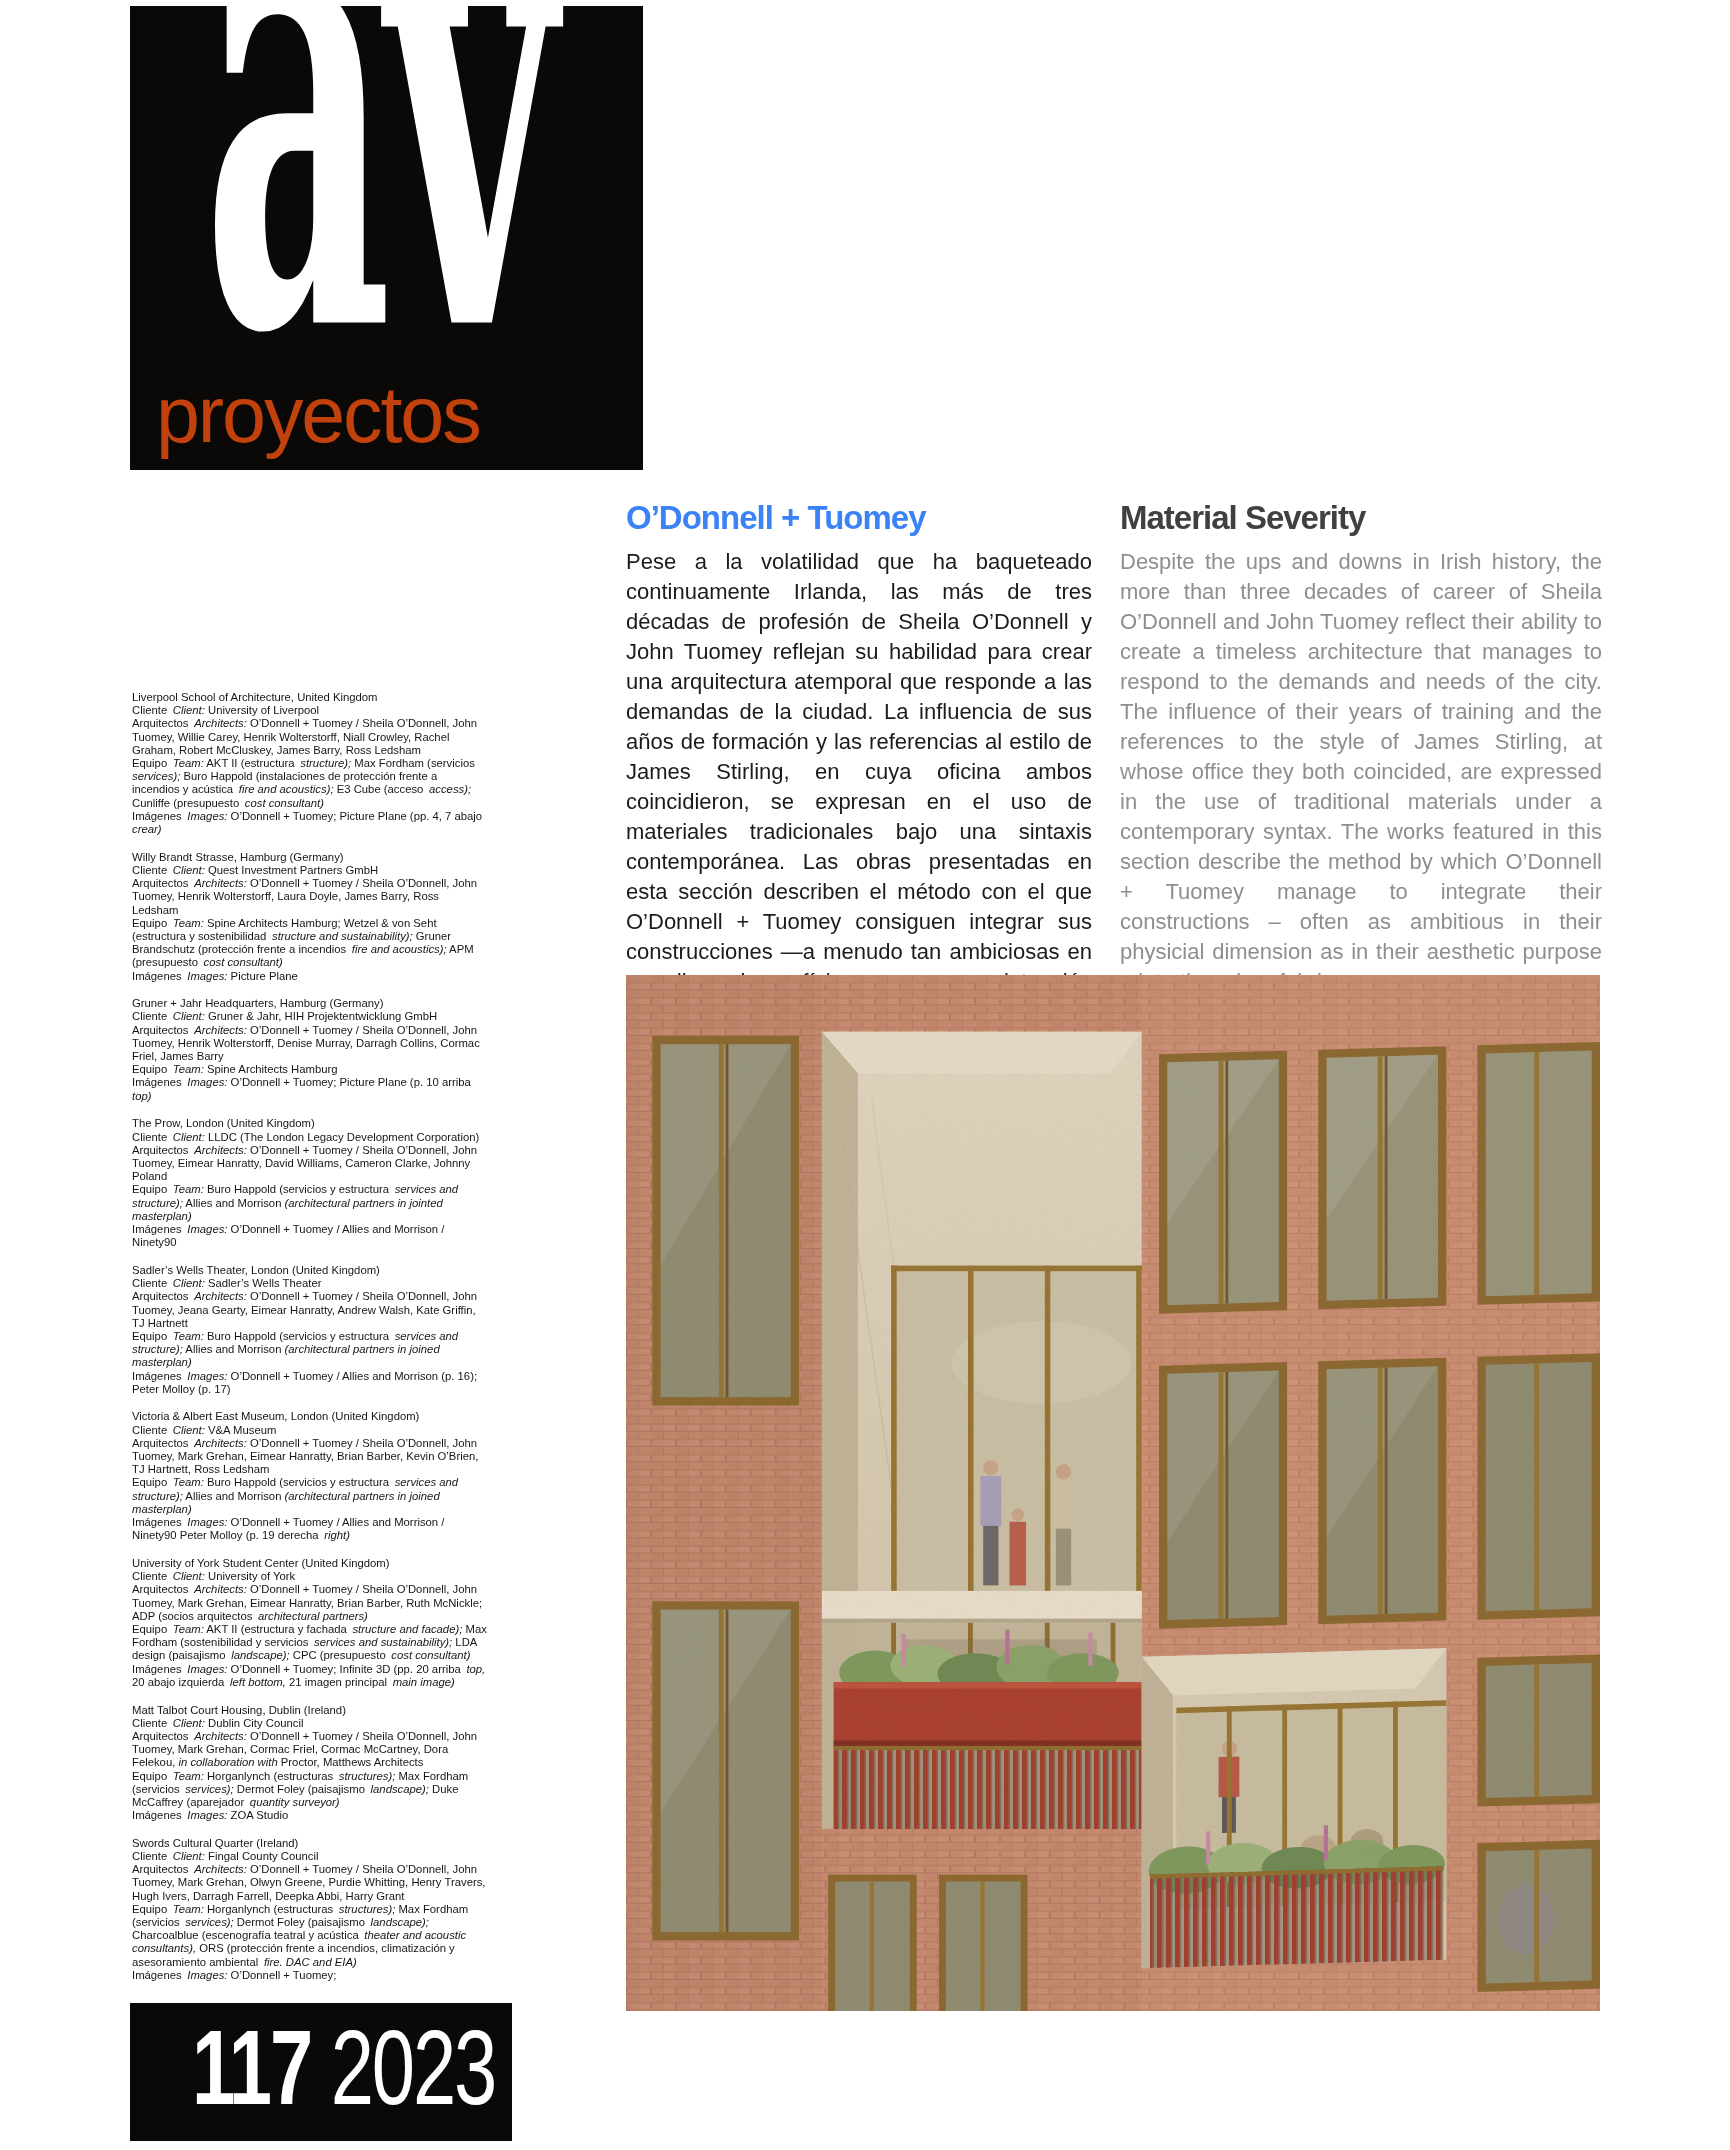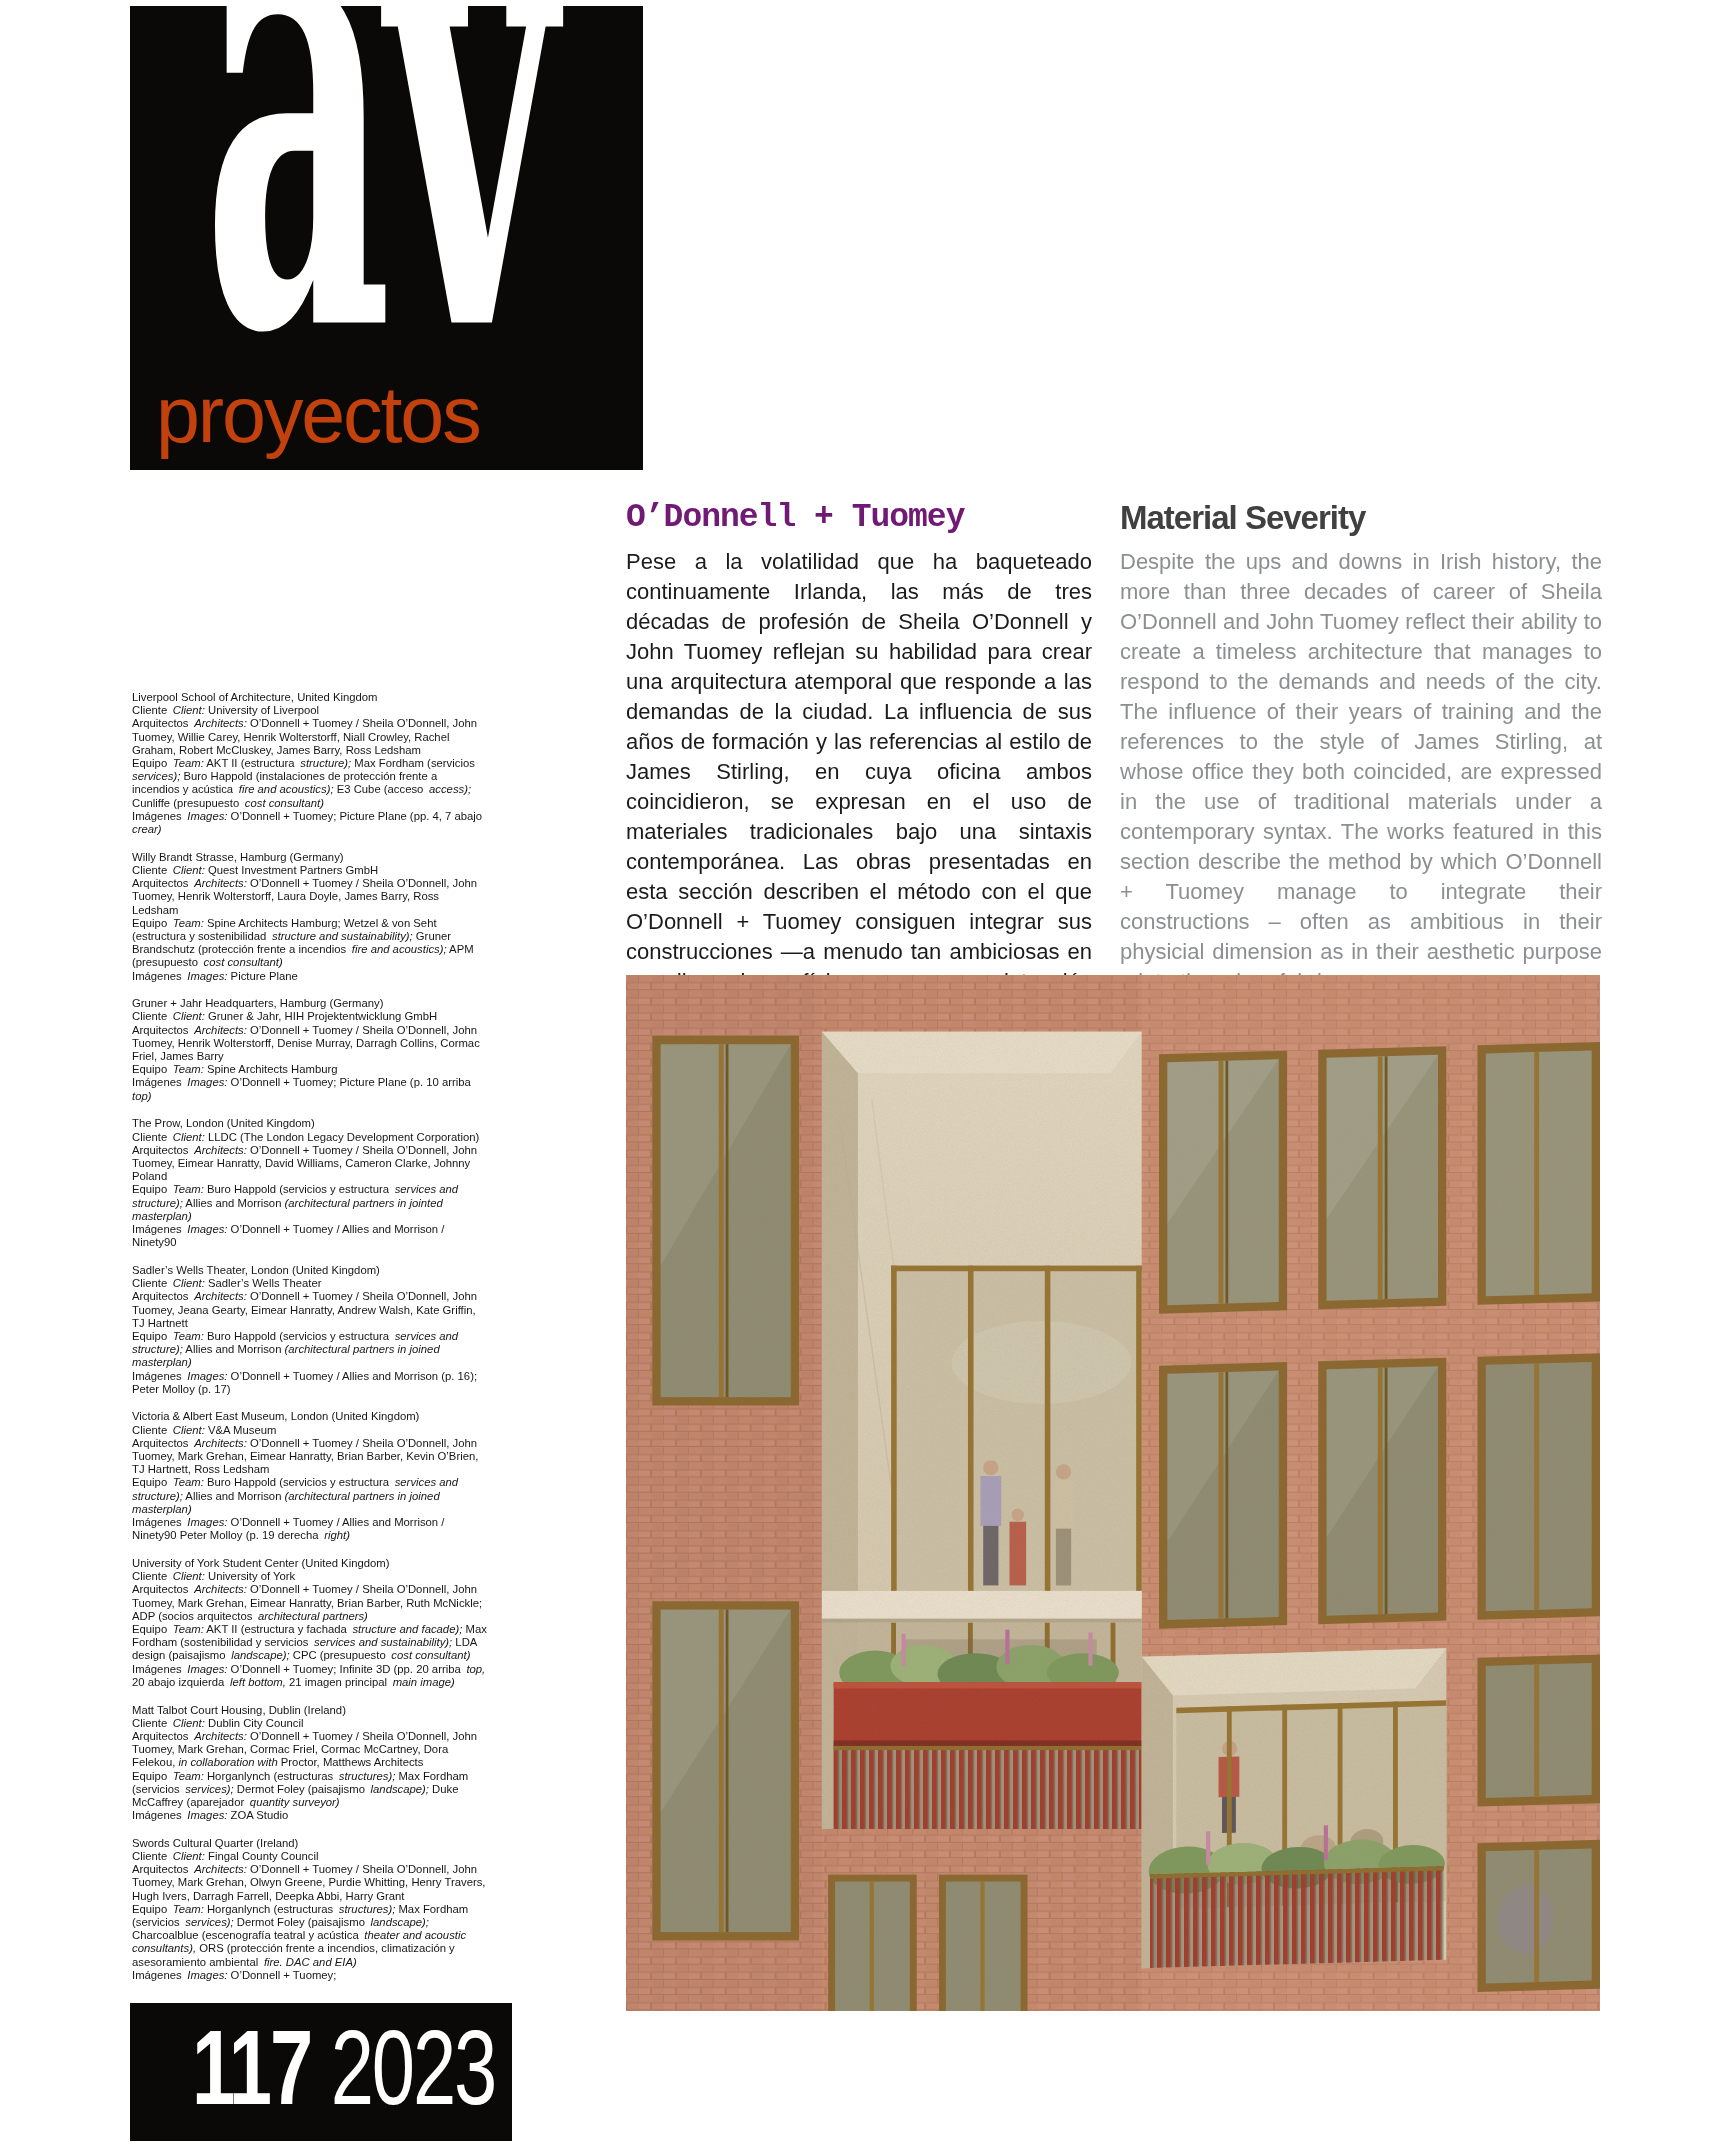--- a/index.html
+++ b/index.html
@@ -17,21 +17,21 @@
 
   
   .credits{position:absolute;left:132px;top:691px;width:356px;
            font-size:11.3px;line-height:13.2px;color:#161616;}
   .credit{margin:0 0 14.5px 0;}
   .ctitle b{font-weight:400;}
   .cline i{font-style:italic;}
 
   
   .title-es{position:absolute;left:626px;top:500px;margin:0;width:471px;
-            font-size:33px;line-height:35px;font-weight:700;letter-spacing:-1px;color:#701a75;font-family:Liberation Mono, monospace;}
+            font-size:33px;line-height:35px;font-weight:700;letter-spacing:-1px;color:#3b82f6;}
   .title-en{position:absolute;left:1120px;top:500px;margin:0;width:485px;
             font-size:33px;line-height:35px;font-weight:700;letter-spacing:-1px;color:#404040;}
 
   
   .body-es,.body-en{position:absolute;top:547px;margin:0;
             font-size:22px;line-height:30px;text-align:justify;hyphens:auto;}
   .body-es{left:626px;width:466px;color:#1b1b1b;}
   .body-en{left:1120px;width:482px;color:#8c8e90;}
 
   

